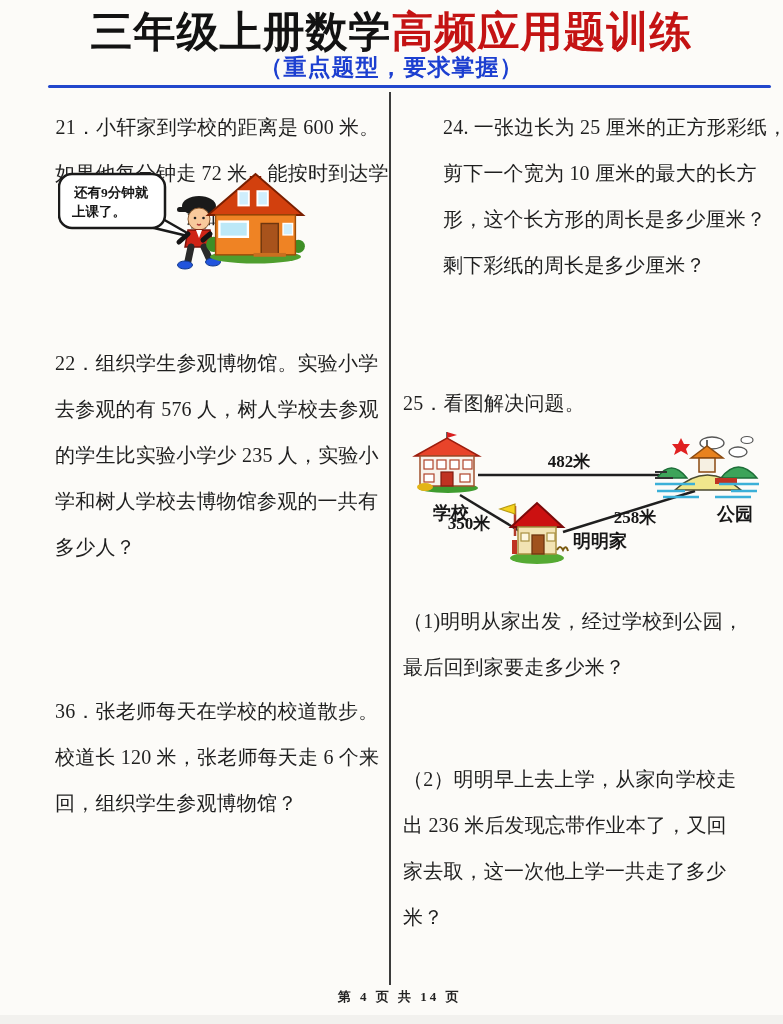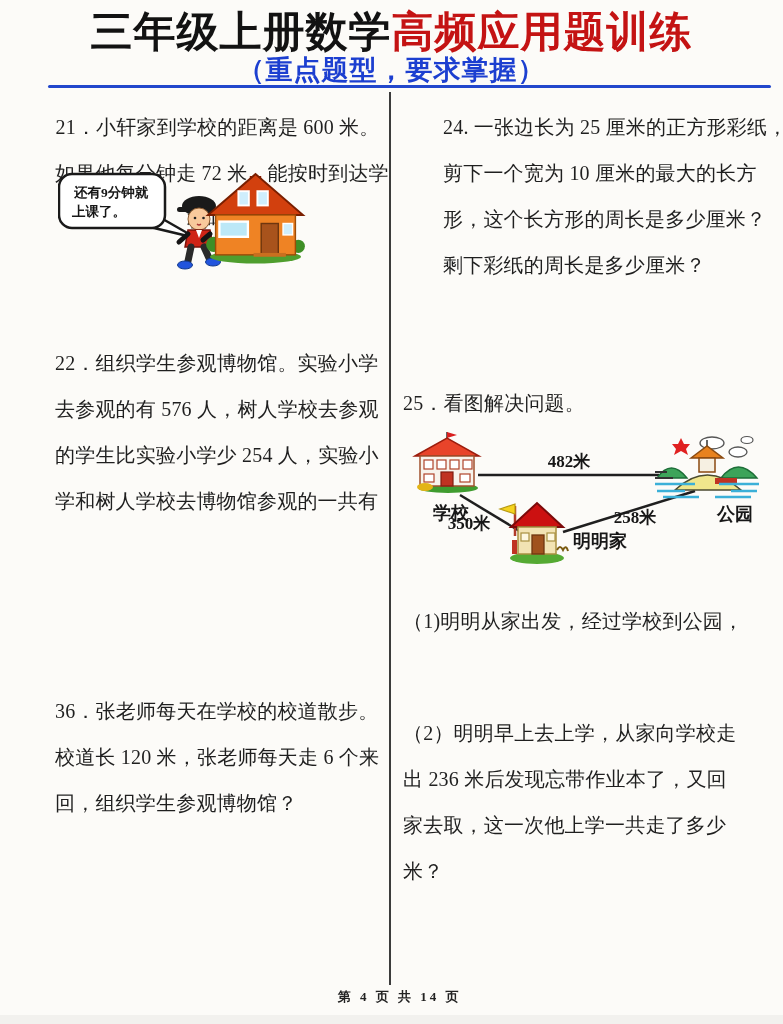--- a/index.html
+++ b/index.html
@@ -18,21 +18,21 @@
   }
   
   .title{
     position:absolute;top:4px;left:0;width:100%;text-align:center;
     font-size:42px;font-weight:bold;letter-spacing:1px;white-space:nowrap;
   }
   .title .black{color:#121212;}
   .title .red{color:var(--title_red);}
   .subtitle{
     position:absolute;top:52px;left:0;width:100%;text-align:center;
-    font-size:27px;font-weight:bold;color:var(--subtitle_blue);letter-spacing:1px;
+    font-size:23px;font-weight:bold;color:var(--subtitle_blue);letter-spacing:1px;
   }
   .blue-rule{
     position:absolute;top:85px;left:48px;width:723px;height:3px;
     background:var(--rule_blue);border-radius:2px;
   }
   
   .columns{position:absolute;top:92px;left:0;width:783px;height:893px;}
   .divider{position:absolute;left:389px;top:0;width:2px;height:893px;background:var(--divider_gray);}
   .problem{position:absolute;}
   .p21{left:55px;top:12px;width:325px;text-align:center;}
@@ -119,22 +119,23 @@
           <rect x="56" y="50" width="18" height="33" fill="#a8531c" stroke="#6e360e" stroke-width="1.5"></rect>
           <rect x="79" y="50" width="10" height="12" fill="#cfeefc" stroke="#ffffff" stroke-width="1.5"></rect>
           <rect x="48" y="81" width="34" height="4" fill="#c96f1f"></rect>
         </g>
       </g>
     </svg>
 
     <section class="problem p22">
       <div class="line">22．组织学生参观博物馆。实验小学</div>
       <div class="line">去参观的有 576 人，树人学校去参观</div>
-      <div class="line">的学生比实验小学少 254 人，实验小</div>
+      <div class="line">的学生比实验小学少 235 人，实验小</div>
       <div class="line">学和树人学校去博物馆参观的一共有</div>
+      <div class="line">多少人？</div>
     </section>
 
     <section class="problem p23">
       <div class="line">36．张老师每天在学校的校道散步。</div>
       <div class="line">校道长 120 米，张老师每天走 6 个来</div>
       <div class="line">回，组织学生参观博物馆？</div>
     </section>
 
     <section class="problem p24">
       <div class="line">24. 一张边长为 25 厘米的正方形彩纸，</div>
@@ -209,20 +210,21 @@
             <rect x="40" y="33" width="8" height="8" fill="#fdf7e0" stroke="#a89040" stroke-width="1.2"></rect>
             <rect x="5" y="40" width="5" height="14" fill="#c03322"></rect>
             <path d="M50,50 q3,-6 6,0 q3,-6 5,1" stroke="#7a5a10" stroke-width="2" fill="none"></path>
           </g>
         </g>
         <text class="svg-place" x="170" y="117" text-anchor="start">明明家</text>
       </svg>
 
       <div class="q-block q1">
         <div class="line">（1)明明从家出发，经过学校到公园，</div>
+        <div class="line">最后回到家要走多少米？</div>
       </div>
 
       <div class="q-block q2">
         <div class="line">（2）明明早上去上学，从家向学校走</div>
         <div class="line">出 236 米后发现忘带作业本了，又回</div>
         <div class="line">家去取，这一次他上学一共走了多少</div>
         <div class="line">米？</div>
       </div>
     </section>
   </div>

